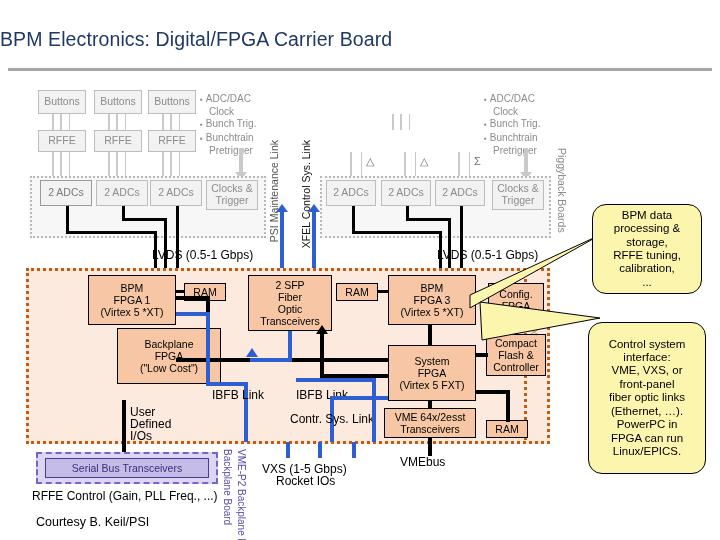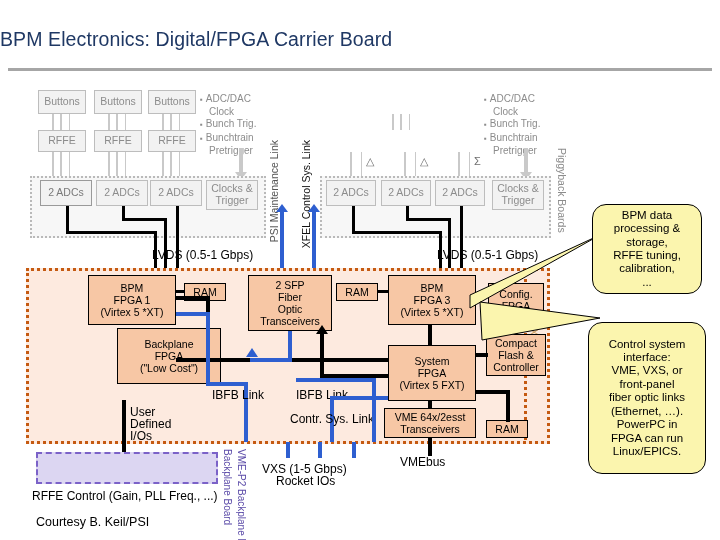--- a/index.html
+++ b/index.html
@@ -392,20 +392,21 @@
   <div class="abs wb" style="left:476px; top:390px; width:34px; height:4px;"></div>
   <div class="abs wb" style="left:506px; top:390px; width:4px; height:32px;"></div>
 
   <div class="abs wbl" style="left:286px; top:442px; width:4px; height:16px;"></div>
   <div class="abs wbl" style="left:318px; top:442px; width:4px; height:16px;"></div>
   <div class="abs wbl" style="left:352px; top:442px; width:4px; height:16px;"></div>
   <div class="abs wlabel" style="left:262px; top:462px;">VXS (1-5 Gbps)</div>
   <div class="abs wlabel" style="left:276px; top:474px;">Rocket IOs</div>
 
   <div class="abs" id="serialgroup" style="left:36px; top:452px; width:182px; height:32px;"></div>
+  <div class="abs" id="serialbox" style="left:45px; top:458px; width:164px; height:20px;">Serial Bus Transceivers</div>
   <div class="abs wlabel" style="left:32px; top:489px;">RFFE Control (Gain, PLL Freq., ...)</div>
 
   <div class="abs vtext down purpletext" style="left:222px; top:449px;">Backplane Board</div>
   <div class="abs vtext down purpletext" style="left:236px; top:449px;">VME-P2 Backplane Board</div>
 
   <svg class="abs" style="left:470px; top:200px; width:130px; height:160px; overflow:visible;">
     <polygon points="130,35 0,95 0,108" fill="#FBF5AE" stroke="#000" stroke-width="1"></polygon>
     <polygon points="130,118 10,102 12,140" fill="#FBF5AE" stroke="#000" stroke-width="1"></polygon>
   </svg>
 

